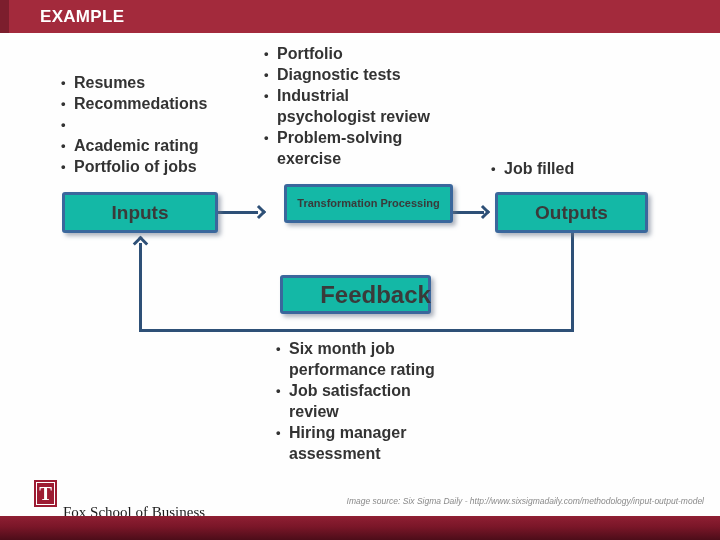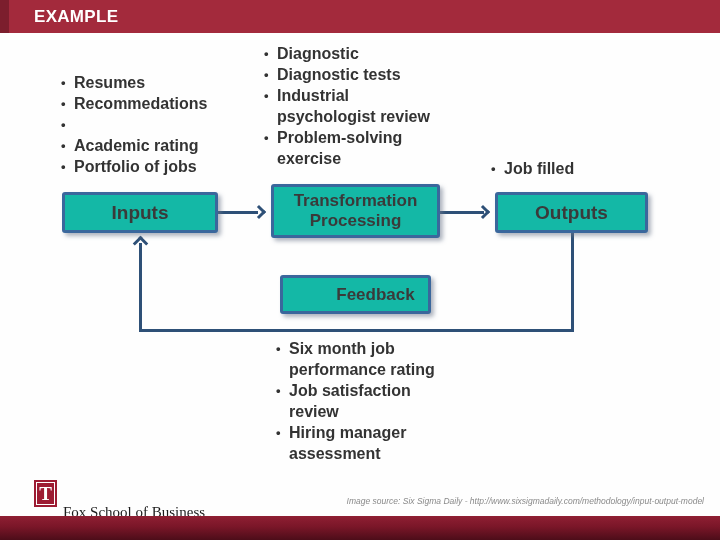--- a/index.html
+++ b/index.html
@@ -8,40 +8,40 @@
     --footer-bottom:#4C0D19; --logo-red:#9D1B32;
   }
   *{margin:0;padding:0;box-sizing:border-box;}
   html,body{width:720px;height:540px;overflow:hidden;}
   body{font-family:"Liberation Sans",sans-serif;background:#fff;}
   .slide{position:relative;width:720px;height:540px;background:#fefefe;overflow:hidden;}
 
   
   .header{position:absolute;left:0;top:0;width:720px;height:33px;background:var(--header-red);}
   .header-notch{position:absolute;left:0;top:0;width:9px;height:33px;background:var(--header-dark);}
-  .header-title{position:absolute;left:34px;top:0;height:33px;display:flex;align-items:center;
+  .header-title{position:absolute;left:40px;top:0;height:33px;display:flex;align-items:center;
     color:#fff;font-size:17px;font-weight:600;letter-spacing:.3px;}
 
   
   .bullets{position:absolute;font-weight:700;font-size:16px;line-height:21px;color:#333;}
   .bullet-item{display:flex;}
   .bullet{flex:0 0 13px;width:13px;font-size:13px;}
   #list-inputs{left:61px;top:72px;width:170px;}
   #list-process{left:264px;top:43px;width:185px;}
   #list-outputs{left:491px;top:158px;width:120px;}
   #list-feedback{left:276px;top:338px;width:175px;}
 
   
   .fbox{position:absolute;background:#14b8a6;border:3px solid var(--accent-blue);border-radius:3px;
     box-shadow:3px 3px 4px rgba(110,120,140,.55);display:flex;align-items:center;justify-content:center;
     font-weight:700;color:var(--text-dark);text-align:center;}
   #box-inputs{left:62px;top:192px;width:156px;height:41px;font-size:19px;}
-  #box-transformation{left:271px;top:184px;width:169px;height:54px;font-size:17px;line-height:1.15;}
+  #box-transformation{left:284px;top:184px;width:169px;height:39px;font-size:11px;line-height:1.15;}
   #box-outputs{left:495px;top:192px;width:153px;height:41px;font-size:19px;}
-  #box-feedback{left:280px;top:275px;width:151px;height:39px;font-size:17px;padding-left:40px;}
+  #box-feedback{left:280px;top:275px;width:151px;height:39px;font-size:24px;padding-left:40px;}
 
   
   .hline,.vline{position:absolute;background:var(--line-blue);}
   .hline{height:3px;} .vline{width:3px;}
   .chev{position:absolute;width:10px;height:10px;border-top:3px solid var(--line-blue);
     border-right:3px solid var(--line-blue);}
   .chev.right{transform:rotate(45deg);}
   .chev.up{width:11px;height:11px;transform:rotate(-45deg);}
 
   
@@ -86,21 +86,21 @@
         <span class="bullet-text">Academic rating</span>
       </div>
       <div class="bullet-item">
         <span class="bullet">•</span>
         <span class="bullet-text">Portfolio of jobs</span>
       </div>
     </div>
   <div class="bullets" id="list-process">
       <div class="bullet-item">
         <span class="bullet">•</span>
-        <span class="bullet-text">Diagnostic</span>
+        <span class="bullet-text">Portfolio</span>
       </div>
       <div class="bullet-item">
         <span class="bullet">•</span>
         <span class="bullet-text">Diagnostic tests</span>
       </div>
       <div class="bullet-item">
         <span class="bullet">•</span>
         <span class="bullet-text">Industrial psychologist review</span>
       </div>
       <div class="bullet-item">

